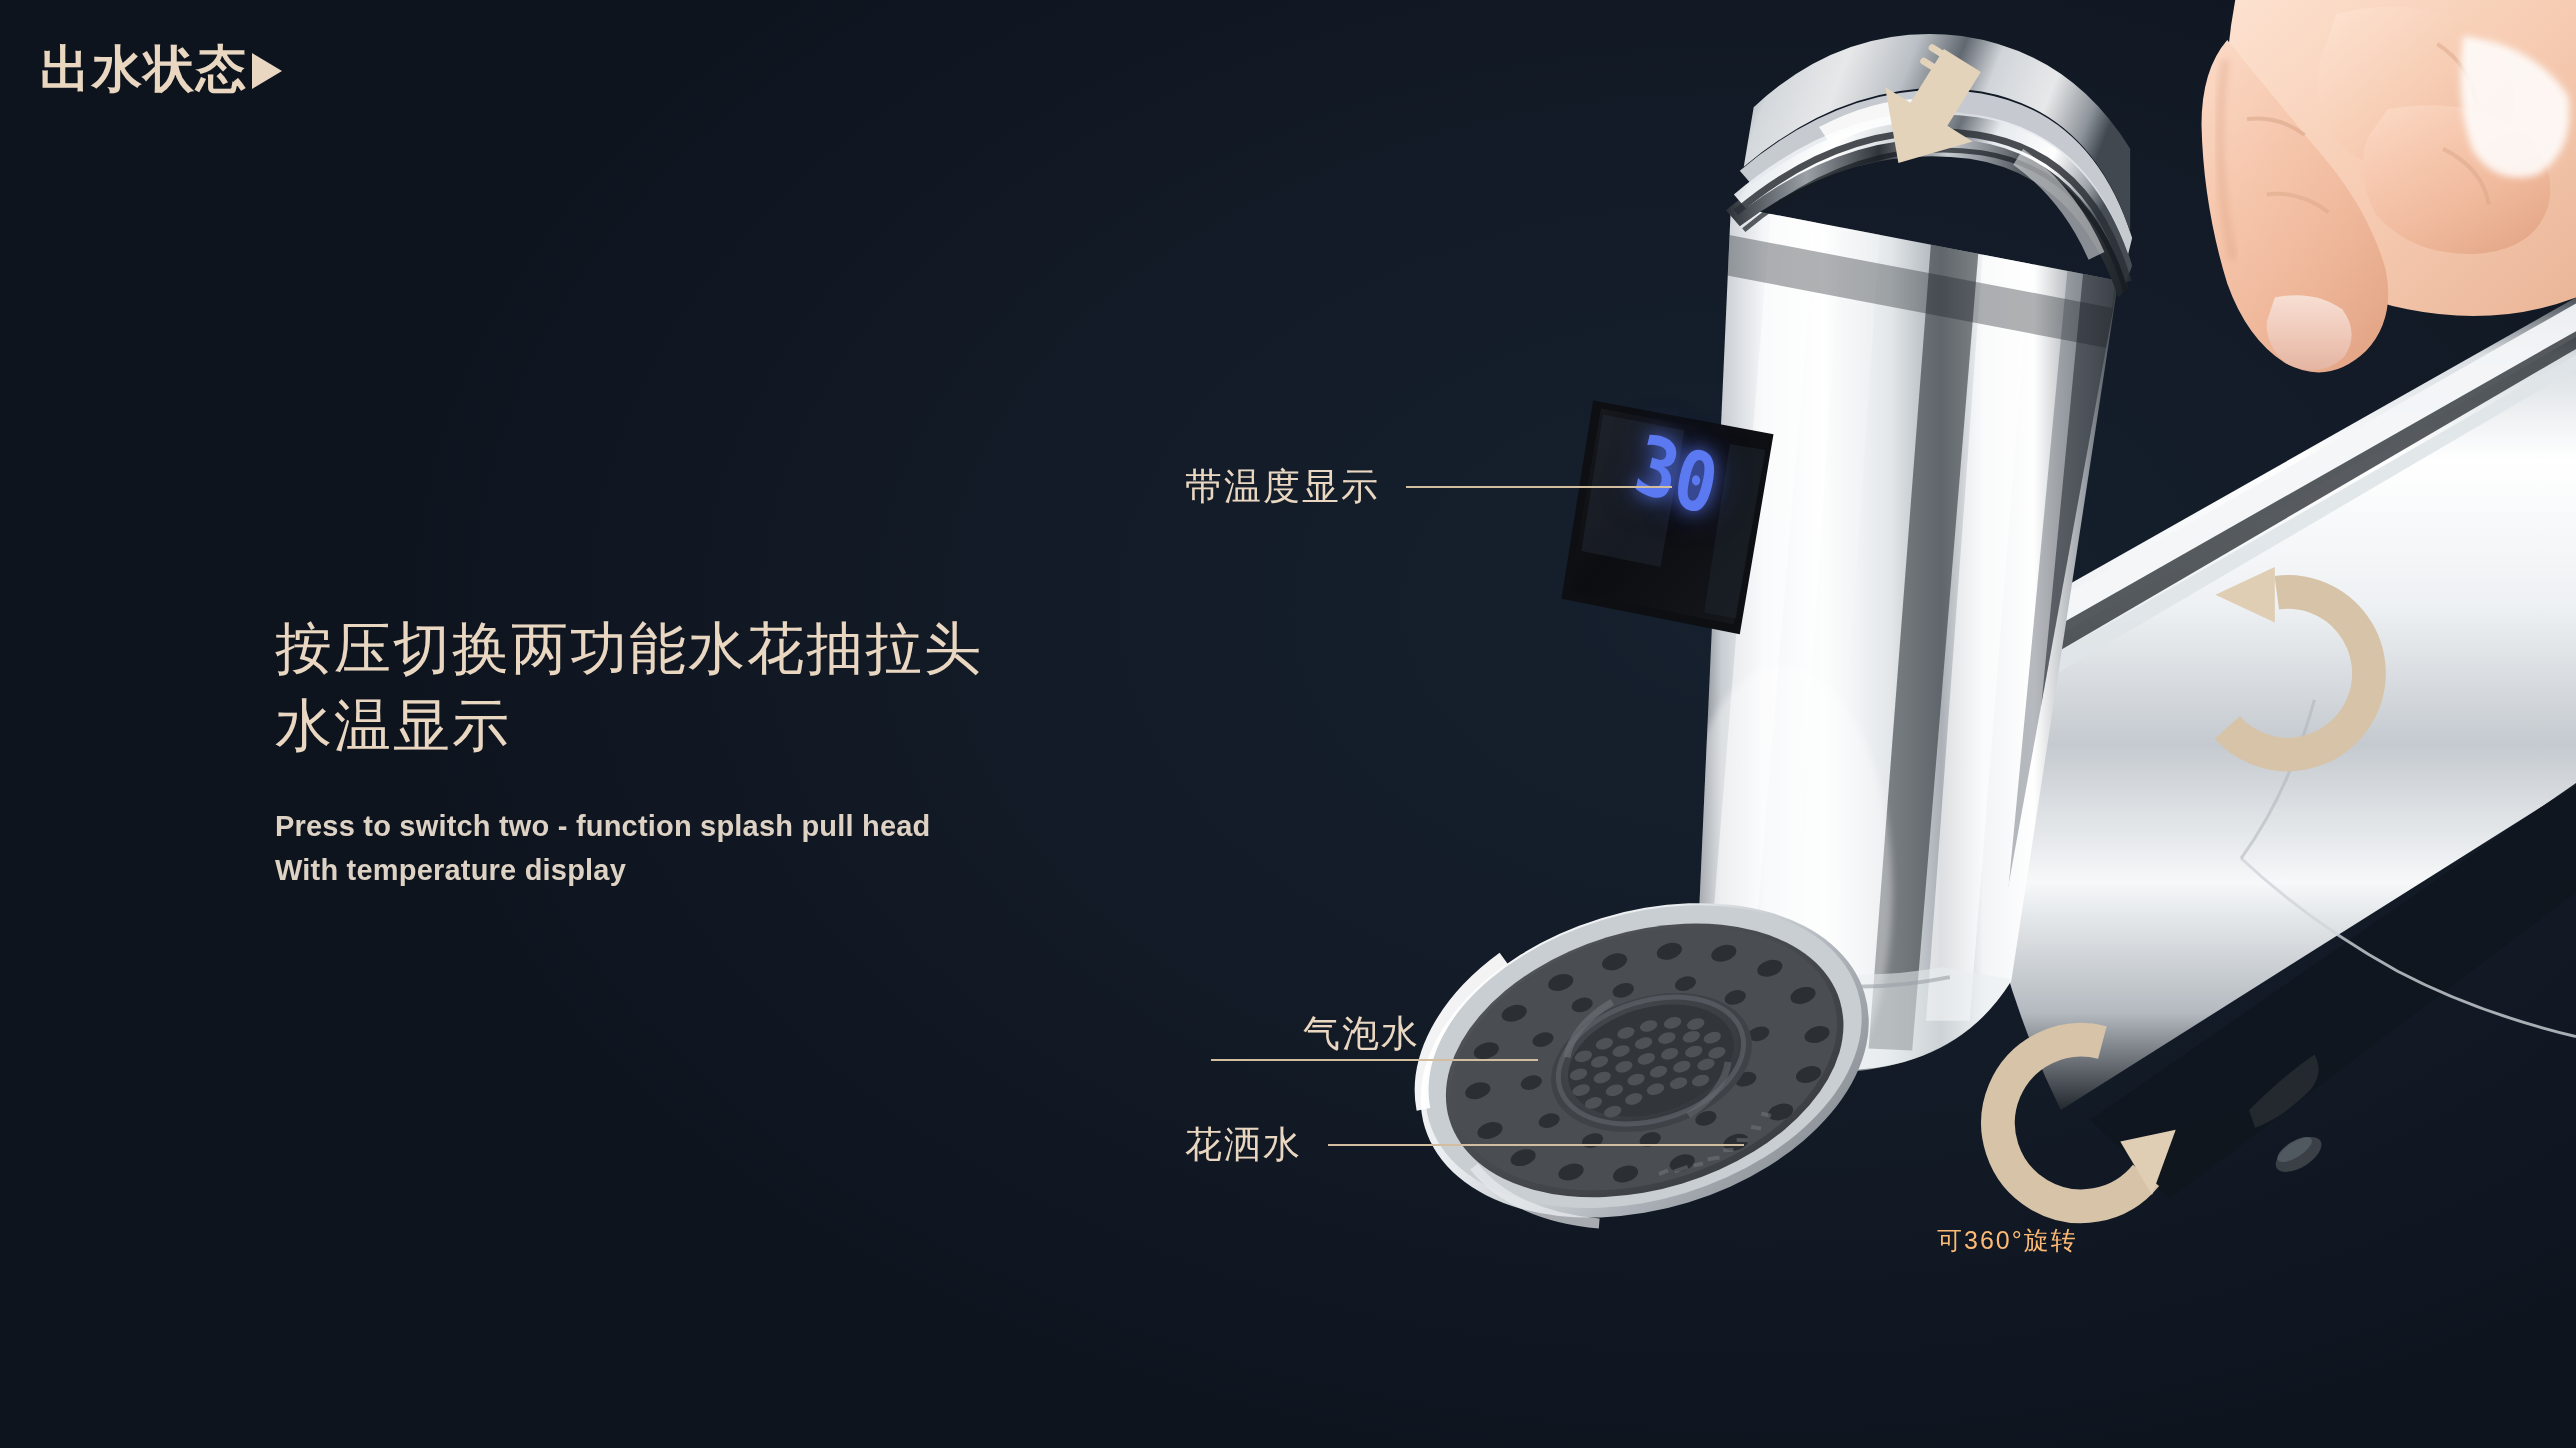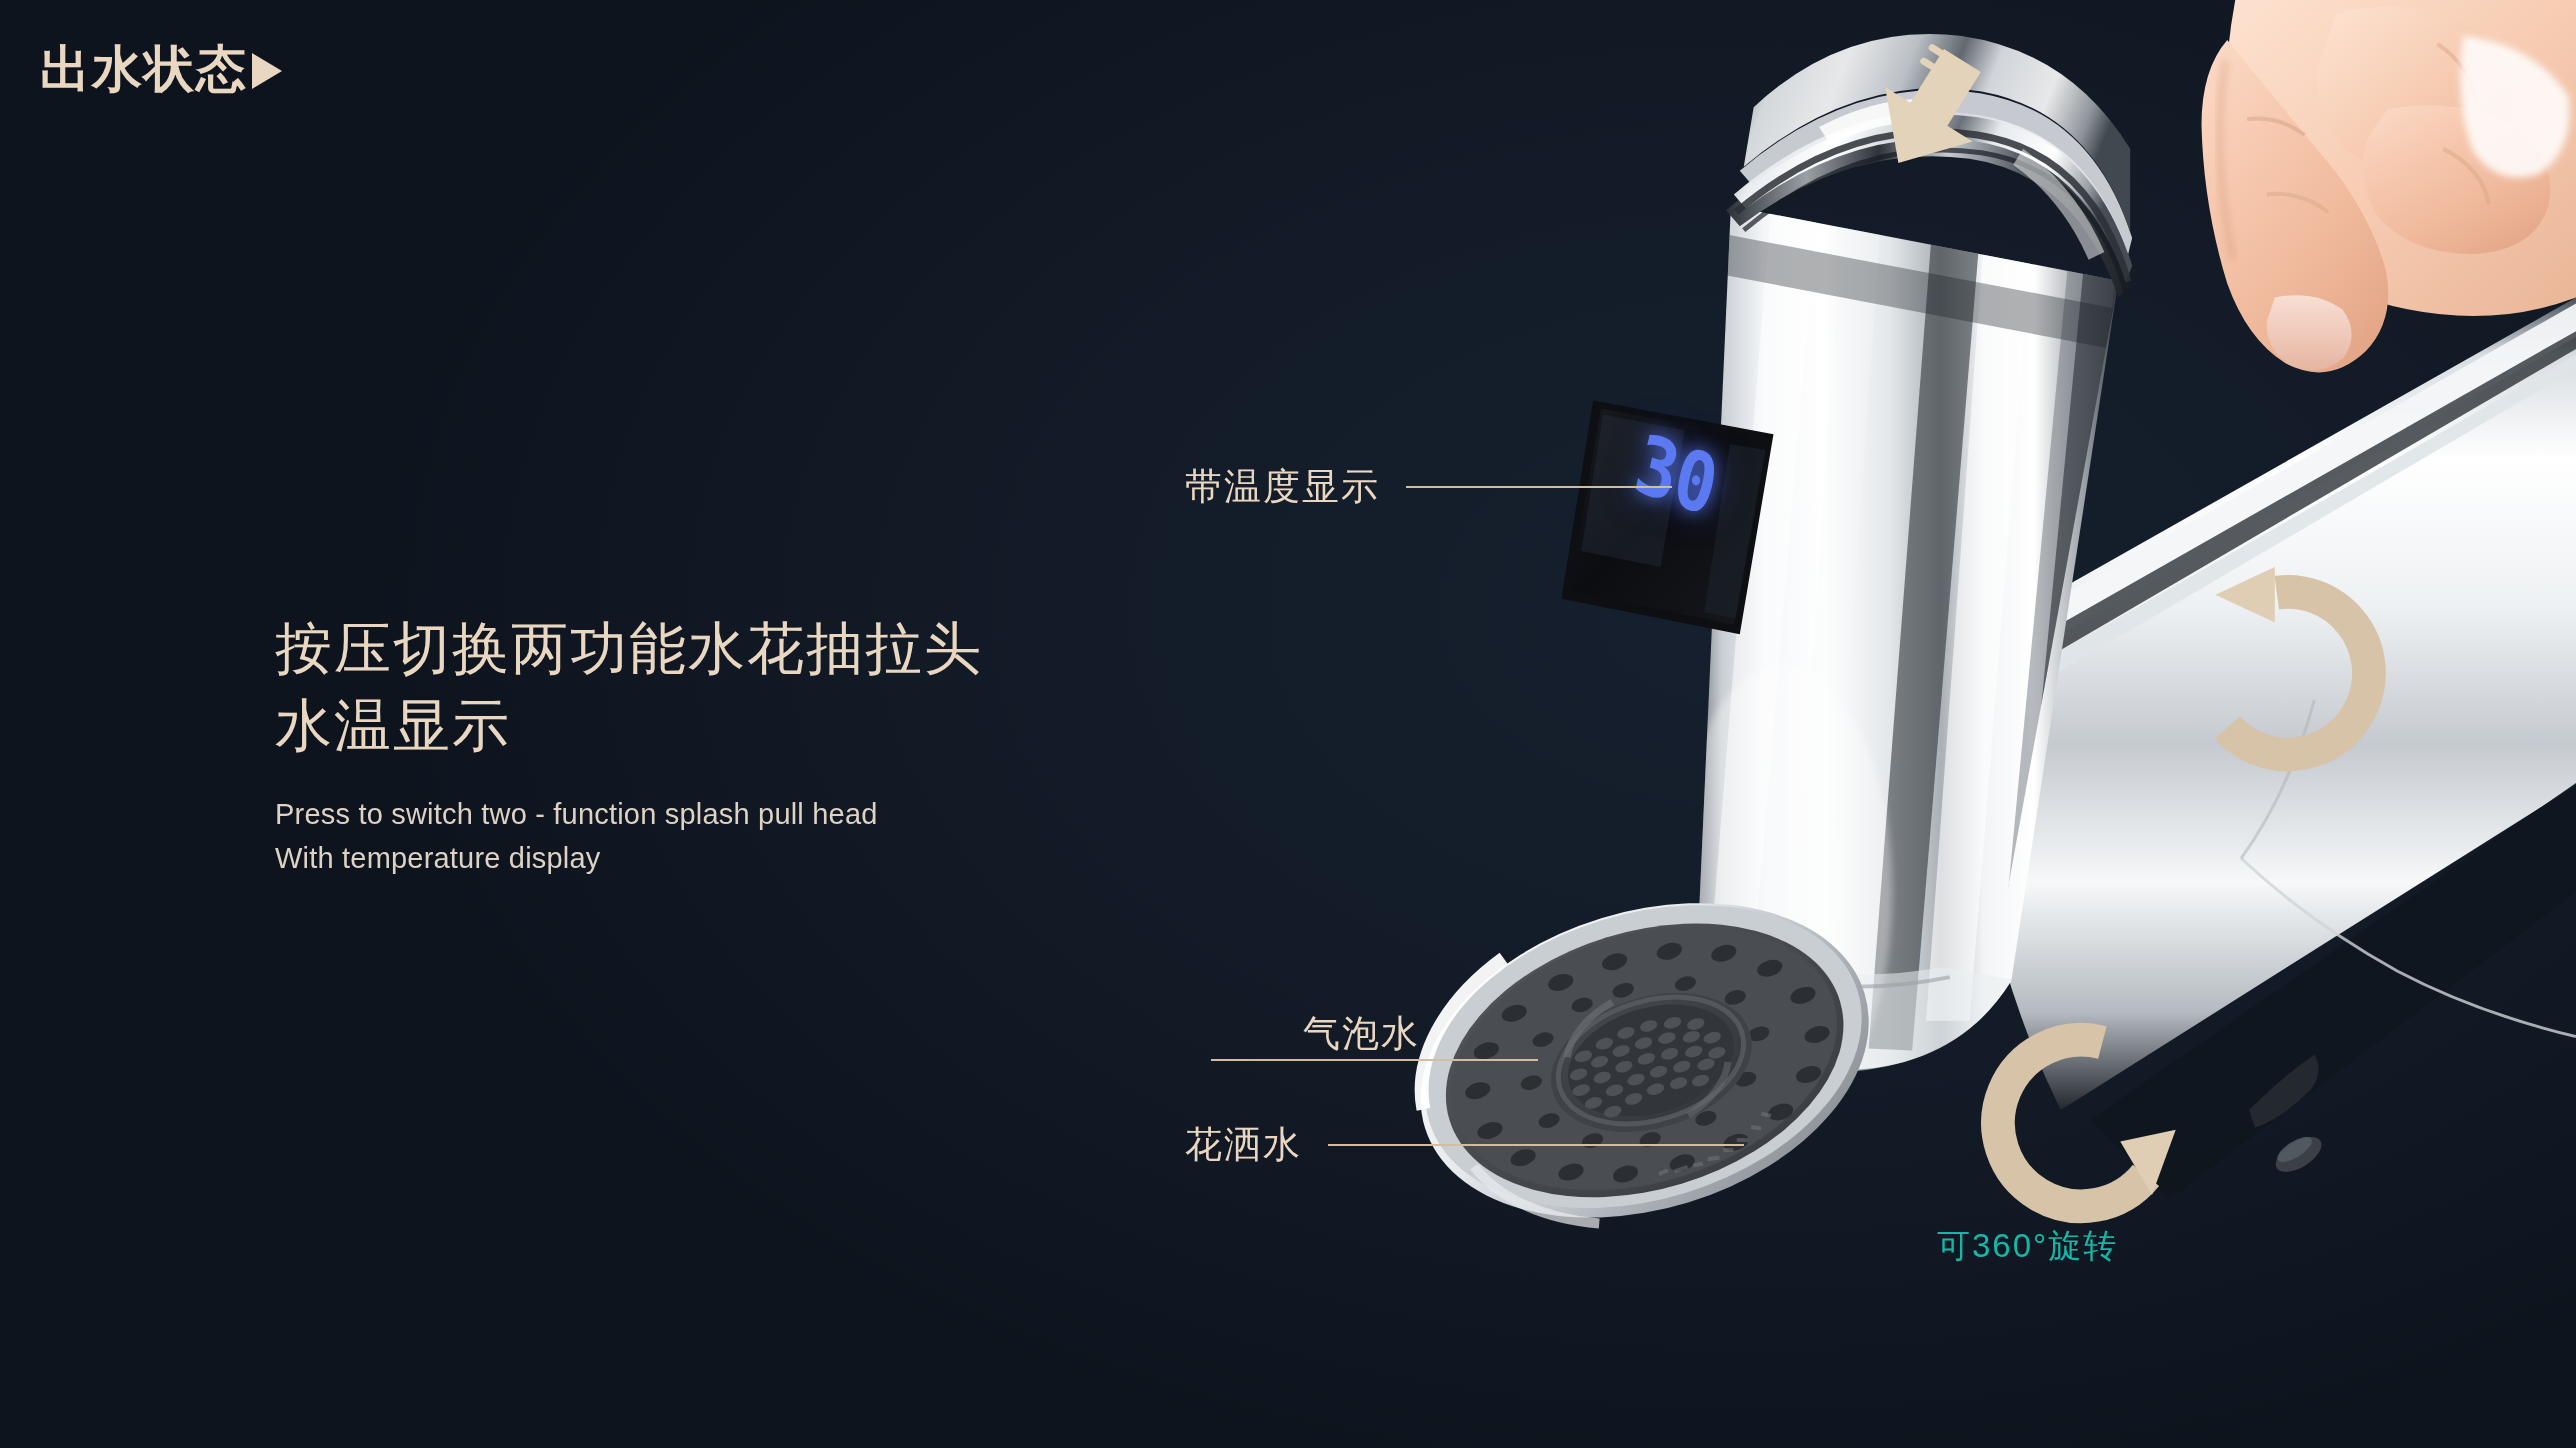--- a/index.html
+++ b/index.html
@@ -38,43 +38,43 @@
     margin-top:3px;
   }
 
   
   #copy{position:absolute;left:275px;top:610px;width:872px;}
   #copy .cn{
     font-size:57px;color:#e9d7c1;line-height:1.35;
     letter-spacing:2px;font-weight:400;
   }
   #copy .en{
-    margin-top:28px;
+    margin-top:40px;
     font-size:29px;color:#ddd2c3;line-height:1.52;
-    letter-spacing:0.2px;font-weight:400;
+    letter-spacing:0.2px;font-weight:700;
   }
 
   
   .callout{position:absolute;display:flex;align-items:center;}
   .callout .ctext{
     font-size:37px;color:#e9d7c1;letter-spacing:2px;white-space:nowrap;
   }
   .callout .cline{
     height:2px;background:#d3bd9f;margin-left:26px;
   }
   #callout-temp{left:1185px;top:462px;}
   #callout-temp .cline{width:266px;}
   #callout-bubble{left:1185px;top:1009px;flex-direction:column;}
   #callout-bubble .cline{width:327px;}
   #callout-shower{left:1185px;top:1120px;}
   #callout-shower .cline{width:416px;}
 
   #rotate-label{
     position:absolute;left:1937px;top:1224px;
-    font-size:33px;color:#14b8a6;letter-spacing:2px;white-space:nowrap;
+    font-size:25px;color:#fdba74;letter-spacing:2px;white-space:nowrap;
   }
 
   
   #product{position:absolute;left:0;top:0;width:2576px;height:1449px;}
 
   
   #led-digits{
     position:absolute;left:1629px;top:428px;
     font-family:"DejaVu Sans Mono","Liberation Mono",monospace;
     font-size:81px;font-weight:bold;color:#5b79f0;

